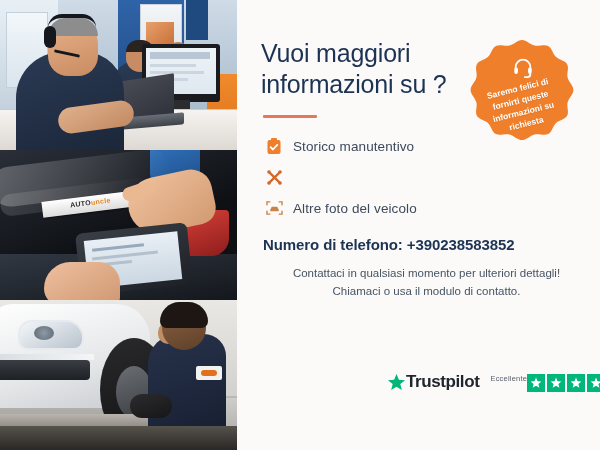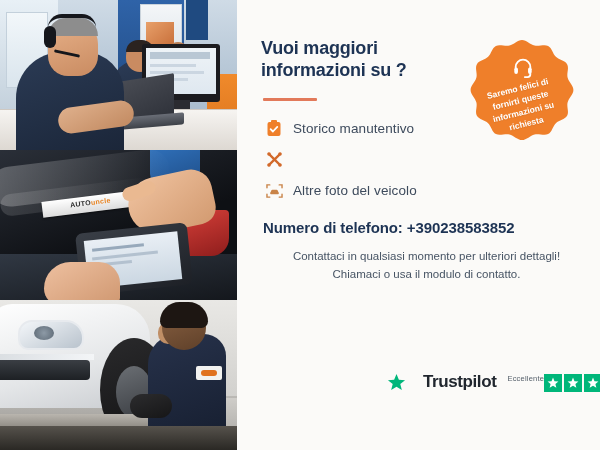--- a/index.html
+++ b/index.html
@@ -142,21 +142,21 @@
   .p3 .glove{position:absolute;left:130px;top:94px;width:42px;height:24px;
     background:linear-gradient(160deg,#2c2c2e,#161617);border-radius:12px;}
   .p3 .shelf{position:absolute;right:0;top:98px;width:52px;height:46px;
     background:linear-gradient(180deg,#cfcdc9,#a9a7a3);}
 
   
   .panel{flex:1;position:relative;background:#fbfaf8;padding:0;}
   .inner{position:absolute;left:24px;top:0;right:10px;}
 
   .headline{
-    margin:38px 0 0 0;font-size:18px;line-height:1.22;font-weight:700;
+    margin:38px 0 0 0;font-size:25px;line-height:1.22;font-weight:400;
     color:#1d3354;letter-spacing:-.2px;max-width:210px;
   }
   .rule{width:54px;height:3px;background:#e2795a;margin:16px 0 0 2px;border-radius:1px;}
 
   
   .badge{
     position:absolute;right:12px;top:38px;width:112px;height:112px;
   }
   .badge .burst{position:absolute;inset:0;}
   .badge .btext{
@@ -173,21 +173,21 @@
   .fi{width:22px;height:20px;flex:0 0 22px;display:flex;align-items:center;justify-content:center;}
   .flabel{font-size:13.5px;color:#3d4a5c;margin-left:8px;letter-spacing:.1px;}
 
   
   .phone{margin:18px 0 12px 2px;font-size:15px;font-weight:700;color:#1d3354;letter-spacing:-.1px;}
   .sub{margin:8px 0 0 2px;font-size:11.5px;line-height:1.55;color:#475464;}
   .sub div{white-space:nowrap;text-align:center;}
 
   
   .tp{position:absolute;left:150px;top:372px;display:flex;align-items:flex-end;gap:10px;}
-  .tplogo{display:flex;align-items:center;gap:17px;}
+  .tplogo{display:flex;align-items:center;gap:0;}
   .tpname{font-size:17px;font-weight:700;color:#20262e;letter-spacing:-.4px;}
   .tpright{display:flex;align-items:flex-start;}
   .tpecc{font-size:7.5px;color:#56606b;margin:0 0 2px 1px;letter-spacing:.2px;}
   .stars{display:flex;gap:2px;}
   .star{width:18px;height:18px;background:#00b67a;display:flex;align-items:center;justify-content:center;}
   .star.half{background:linear-gradient(90deg,#00b67a 50%,#dcdce6 50%);}
   .tpver{margin-top:3px;display:flex;align-items:center;gap:3px;
     background:#e8f7f1;border:1px solid #cfeade;border-radius:2px;padding:1px 4px;}
   .tpver .dot{width:6px;height:6px;border-radius:50%;background:#00b67a;}
   .tpver span{font-size:4.6px;color:#2f7a60;letter-spacing:.3px;font-weight:700;}

